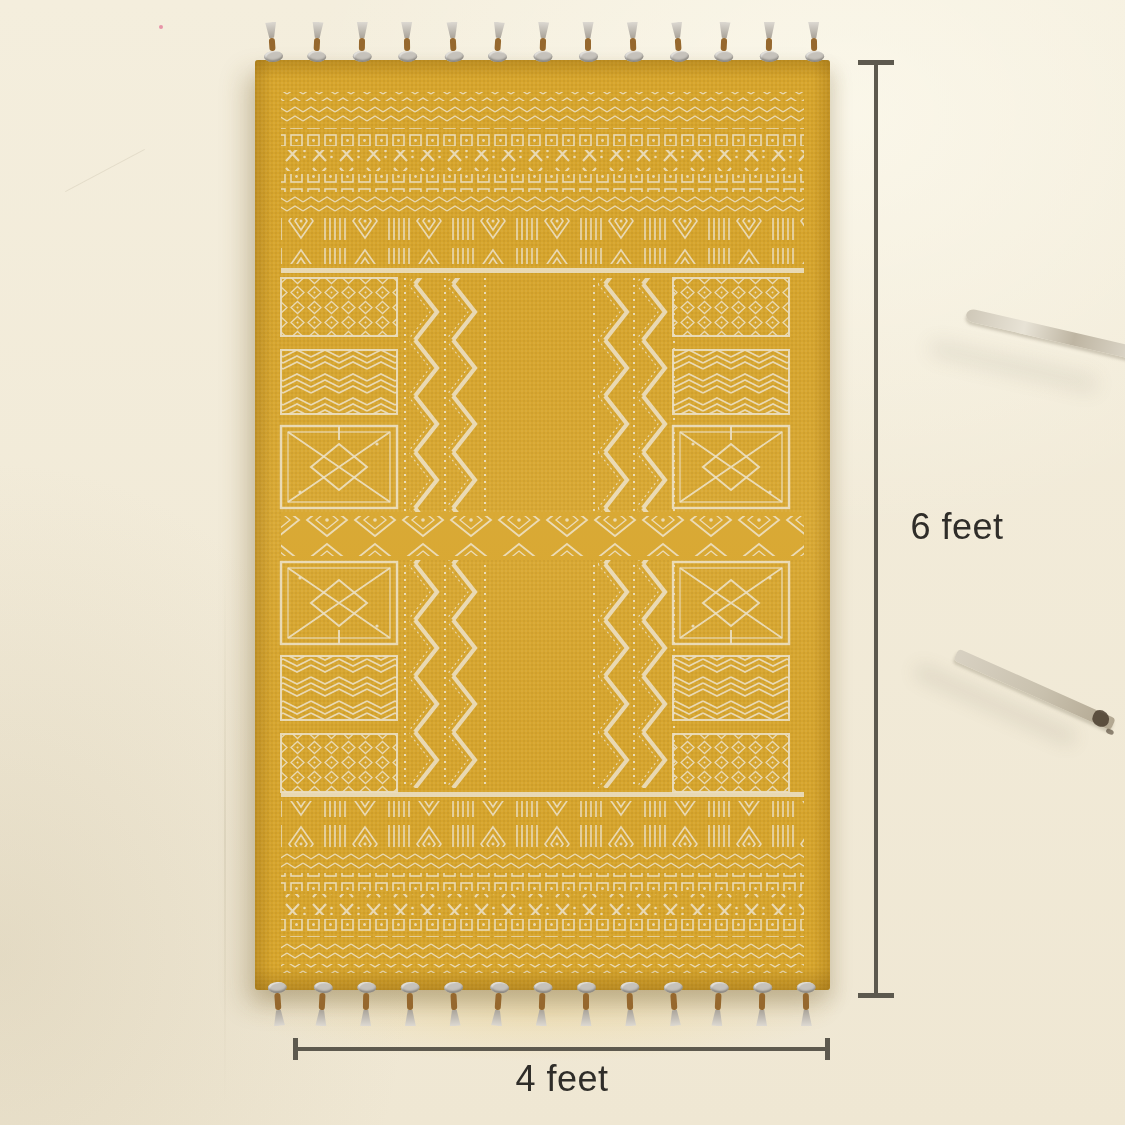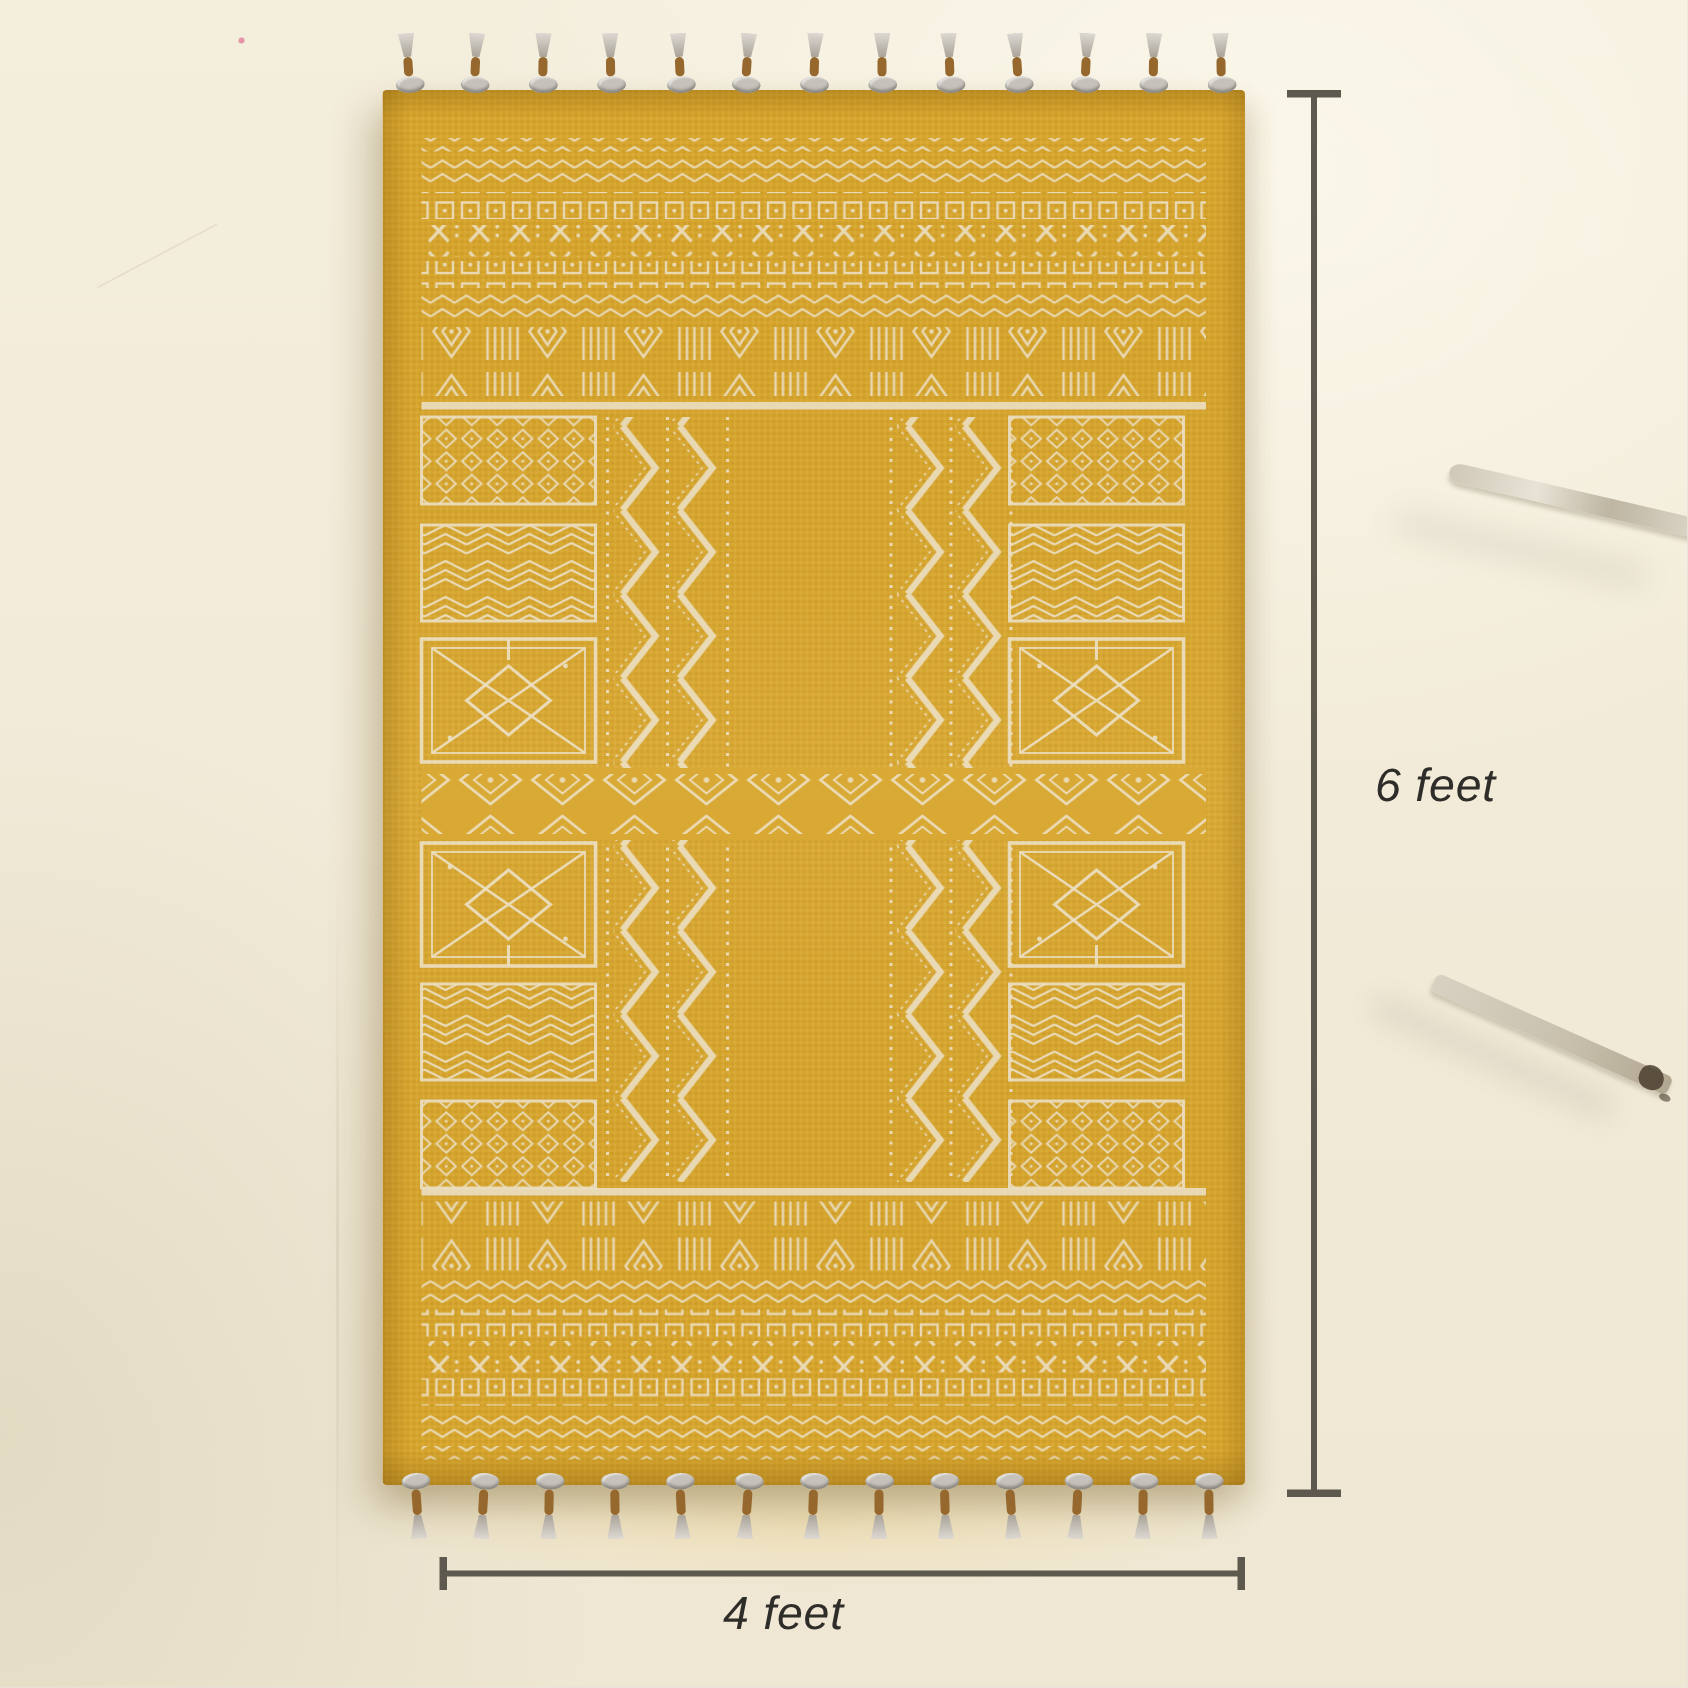--- a/index.html
+++ b/index.html
@@ -64,23 +64,23 @@
 
   .dim{position:absolute;}
   .dim-v{left:858px;top:60px;width:36px;height:938px;}
   .vline{position:absolute;left:16px;top:2px;bottom:2px;width:4px;background:var(--dimension-line);}
   .cap-h{position:absolute;left:0;width:36px;height:5px;background:var(--dimension-line);}
   .cap-h.top{top:0;} .cap-h.bottom{bottom:0;}
   .dim-h{left:293px;top:1038px;width:537px;height:22px;}
   .hline{position:absolute;left:2px;right:2px;top:9px;height:4px;background:var(--dimension-line);}
   .cap-v{position:absolute;top:0;width:5px;height:22px;background:var(--dimension-line);}
   .cap-v.left{left:0;} .cap-v.right{right:0;}
-  .dim-label{position:absolute;font-size:31px;color:var(--label-text);letter-spacing:.5px;font-style:italic;}
+  .dim-label{position:absolute;font-size:36px;color:var(--label-text);letter-spacing:.5px;}
   .dim-label.height{left:887px;top:506px;width:140px;text-align:center;}
-  .dim-label.width{left:482px;top:1058px;width:160px;text-align:left;}
+  .dim-label.width{left:482px;top:1058px;width:160px;text-align:center;}
 </style>
 </head>
 <body>
 
 <div class="stage">
 
   <div class="speck"></div>
   <div class="scratch s1"></div>
   <div class="scratch s2"></div>
   <div class="crease"></div>

